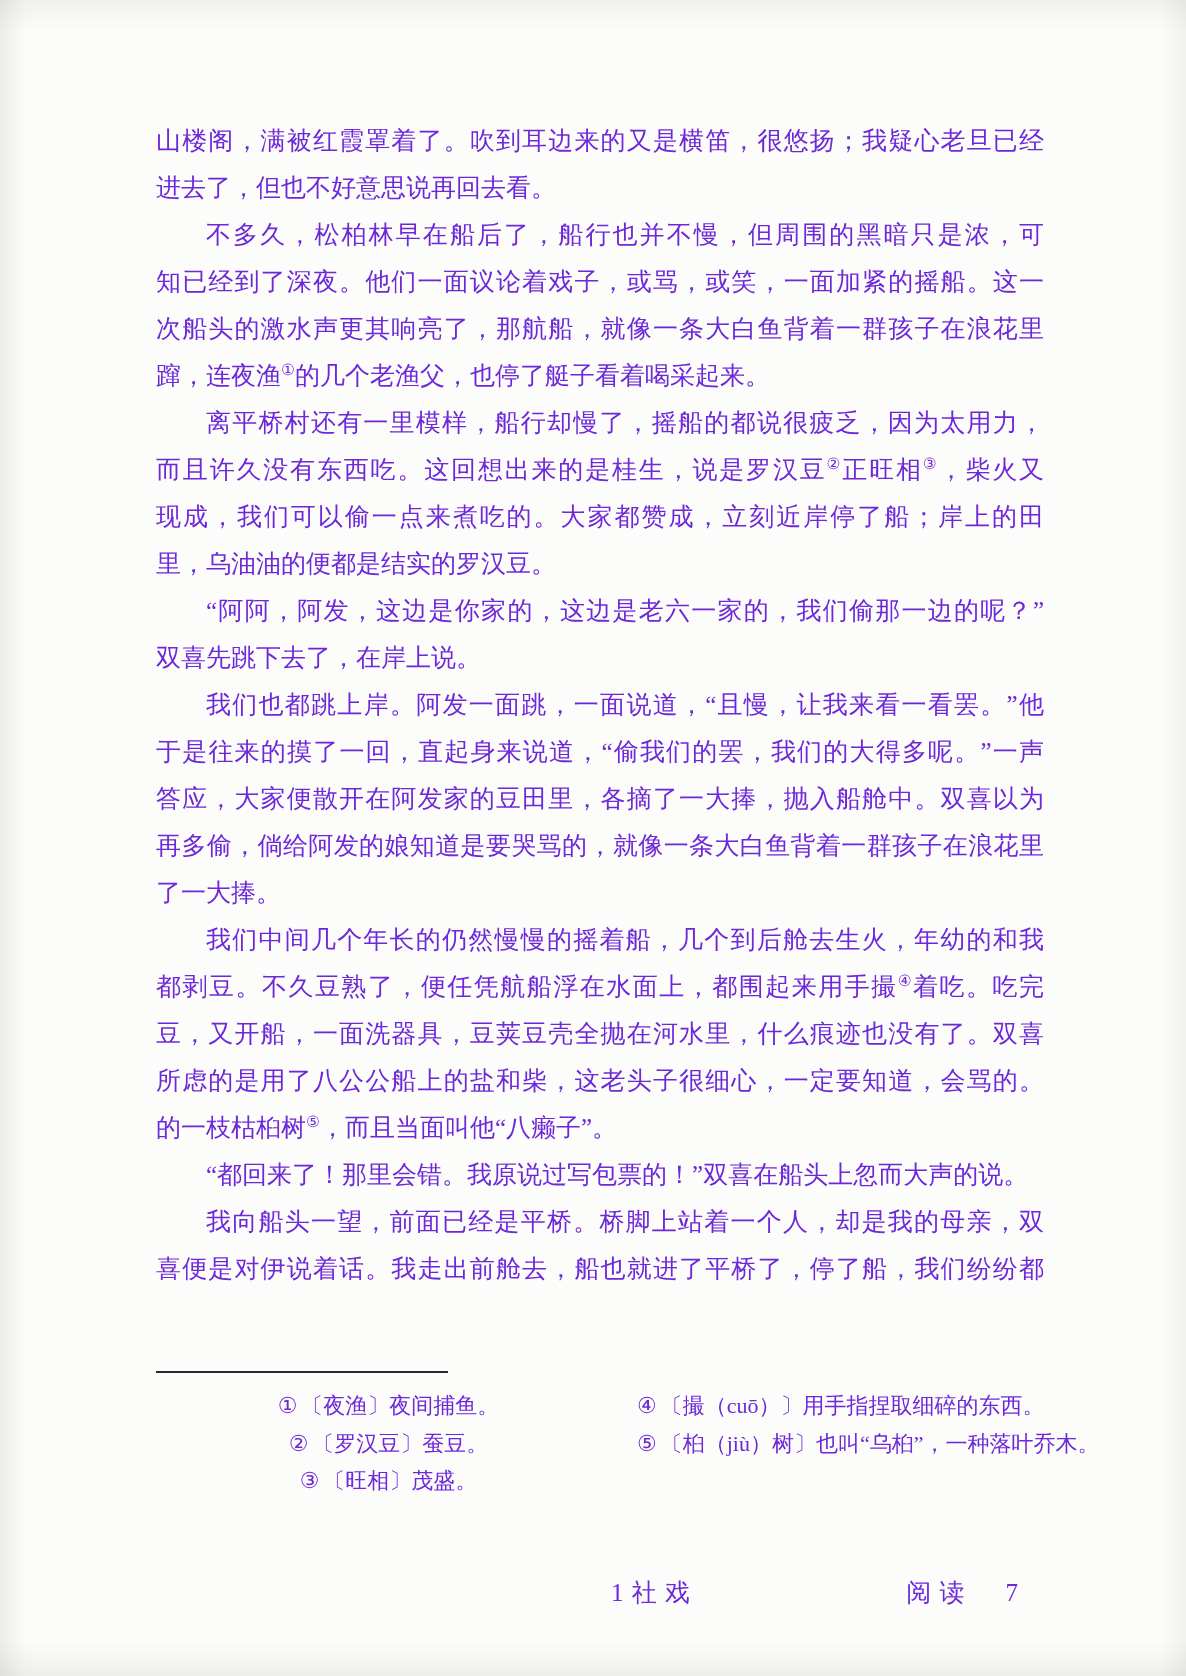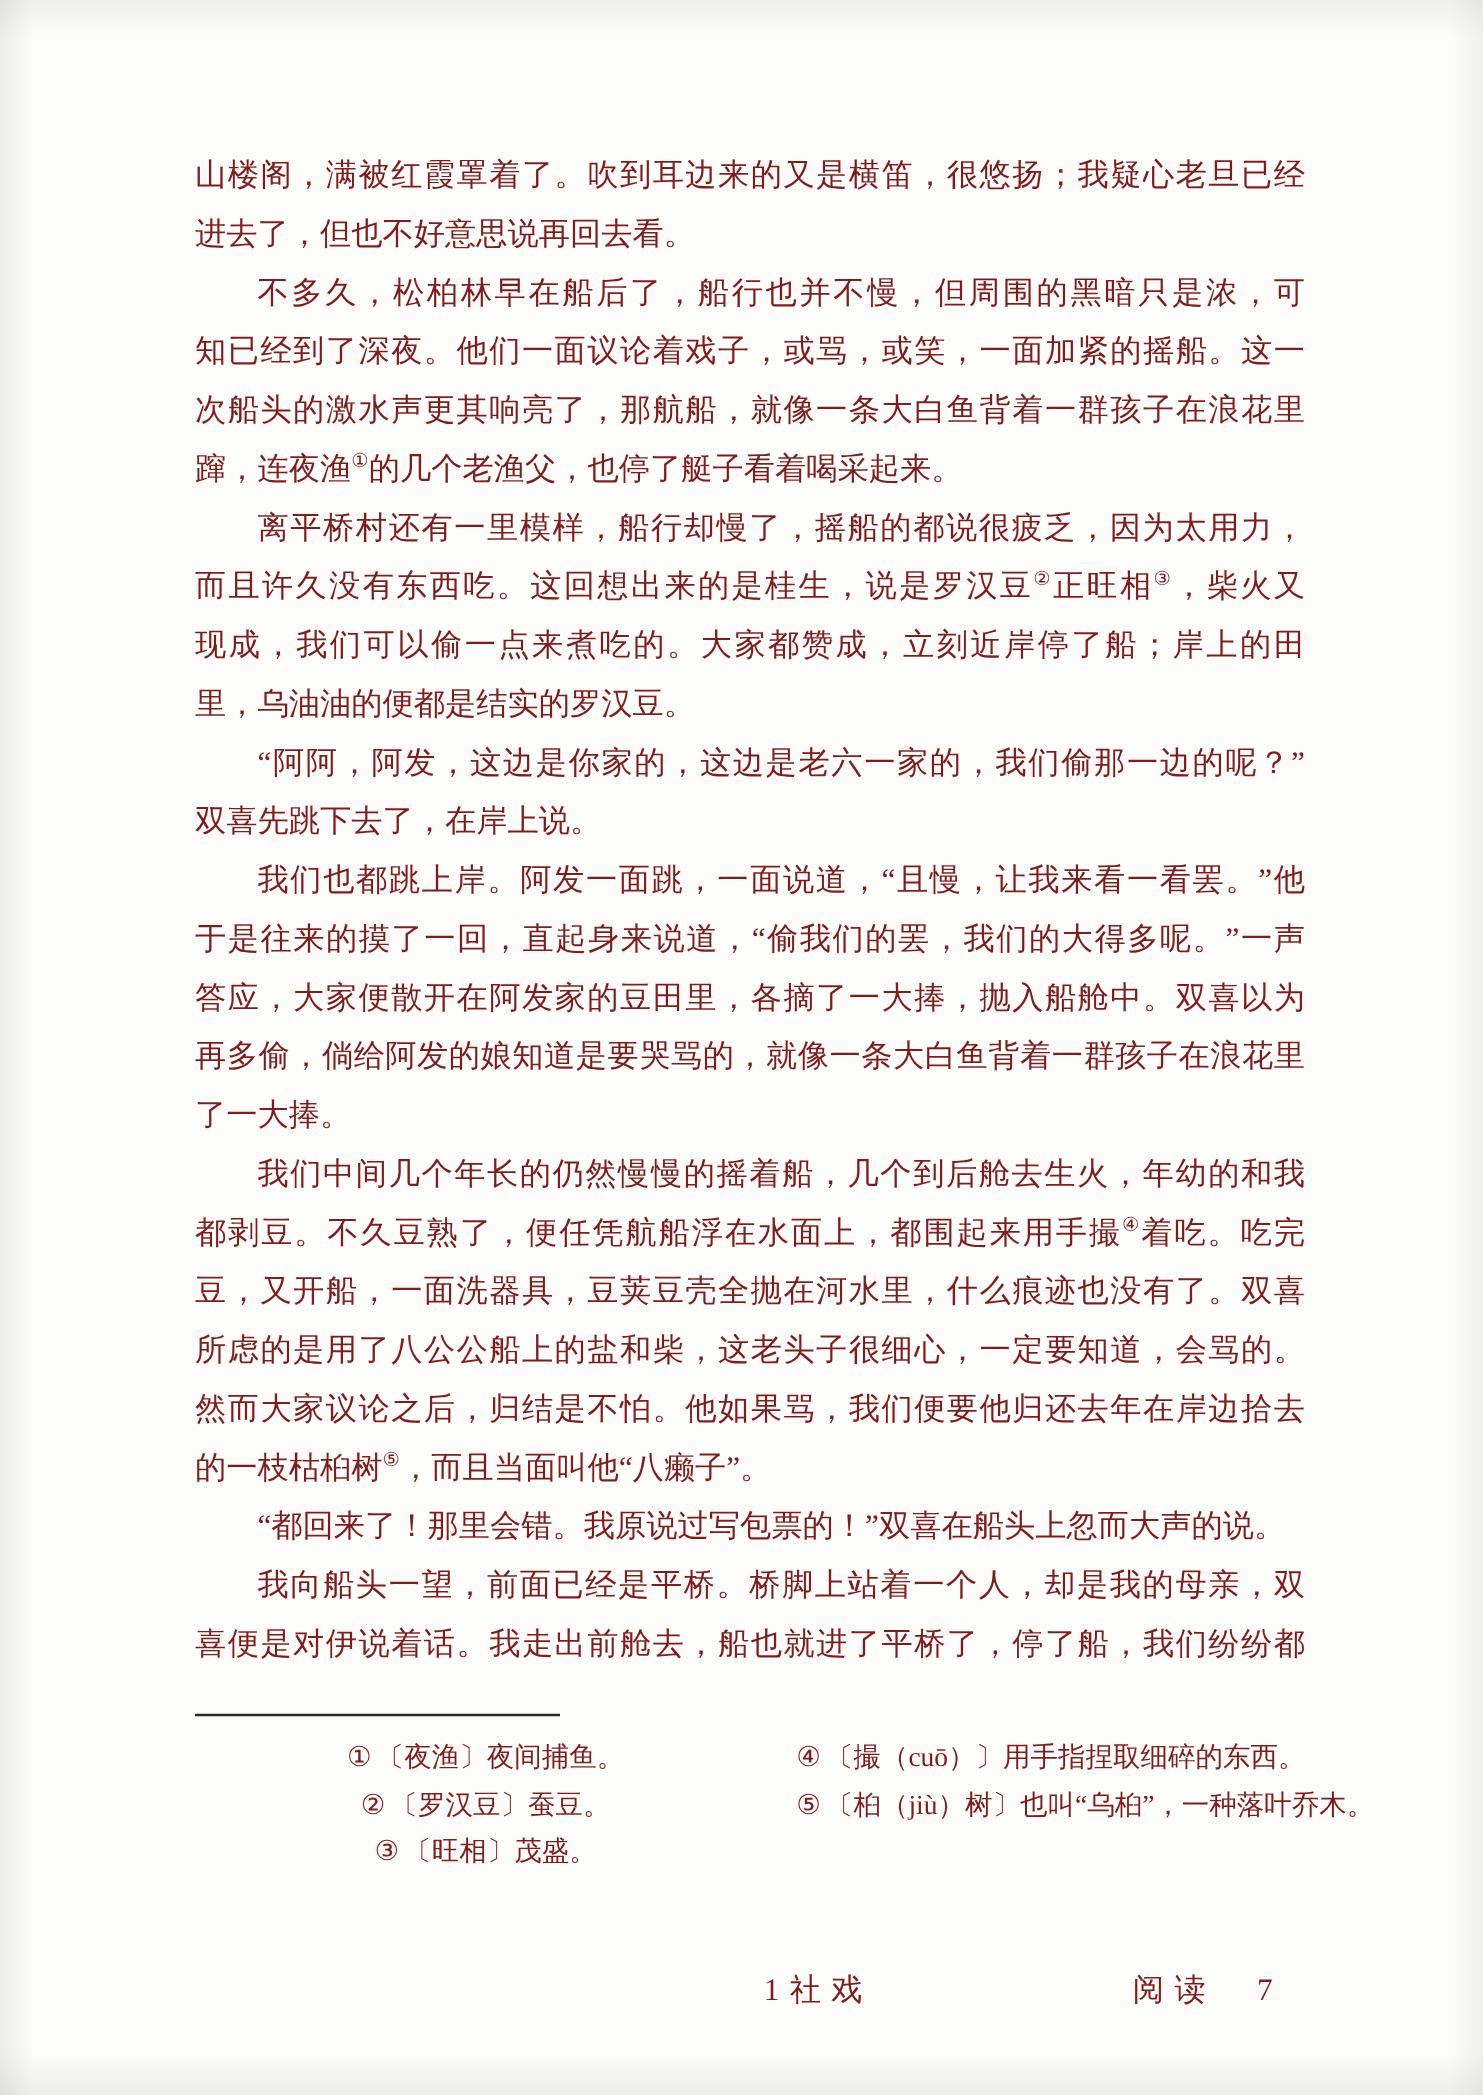--- a/index.html
+++ b/index.html
@@ -1,21 +1,21 @@
 <!DOCTYPE html>
 <html><head>
 <meta charset="utf-8">
 <style>
   html,body { margin:0; padding:0; background:#e9e9e9; }
   .page {
     position:relative;
     width:1186px; height:1676px;
     margin:0 auto;
     background:#fcfcfa;
-    color:#7f1d1d;
+    color:#6d28d9;
     font-family:"Liberation Serif","DejaVu Serif",serif;
     overflow:hidden;
   }
   
   .page::before {
     content:""; position:absolute; inset:0; pointer-events:none;
     background:
       linear-gradient(90deg,  rgba(90,90,90,.10), rgba(90,90,90,0) 26px),
       linear-gradient(270deg, rgba(90,90,90,.07), rgba(90,90,90,0) 26px),
       linear-gradient(180deg, rgba(90,90,90,.08), rgba(90,90,90,0) 30px),
@@ -104,21 +104,20 @@
         <div class="line">于是往来的摸了一回，直起身来说道，“偷我们的罢，我们的大得多呢。”一声</div>
         <div class="line">答应，大家便散开在阿发家的豆田里，各摘了一大捧，抛入船舱中。双喜以为</div>
         <div class="line">再多偷，倘给阿发的娘知道是要哭骂的，就像一条大白鱼背着一群孩子在浪花里</div>
         <div class="line">了一大捧。</div>
       </div>
       <div class="para indent">
         <div class="line">我们中间几个年长的仍然慢慢的摇着船，几个到后舱去生火，年幼的和我</div>
         <div class="line">都剥豆。不久豆熟了，便任凭航船浮在水面上，都围起来用手撮<sup class="fn">④</sup>着吃。吃完</div>
         <div class="line">豆，又开船，一面洗器具，豆荚豆壳全抛在河水里，什么痕迹也没有了。双喜</div>
         <div class="line">所虑的是用了八公公船上的盐和柴，这老头子很细心，一定要知道，会骂的。</div>
-        <div class="line">然而大家议论之后，归结是不怕。他如果骂，我们便要他归还去年在岸边拾去</div>
         <div class="line">的一枝枯桕树<sup class="fn">⑤</sup>，而且当面叫他“八癞子”。</div>
       </div>
       <div class="para indent">
         <div class="line">“都回来了！那里会错。我原说过写包票的！”双喜在船头上忽而大声的说。</div>
       </div>
       <div class="para indent open-end">
         <div class="line">我向船头一望，前面已经是平桥。桥脚上站着一个人，却是我的母亲，双</div>
         <div class="line">喜便是对伊说着话。我走出前舱去，船也就进了平桥了，停了船，我们纷纷都</div>
       </div>
     </main>

